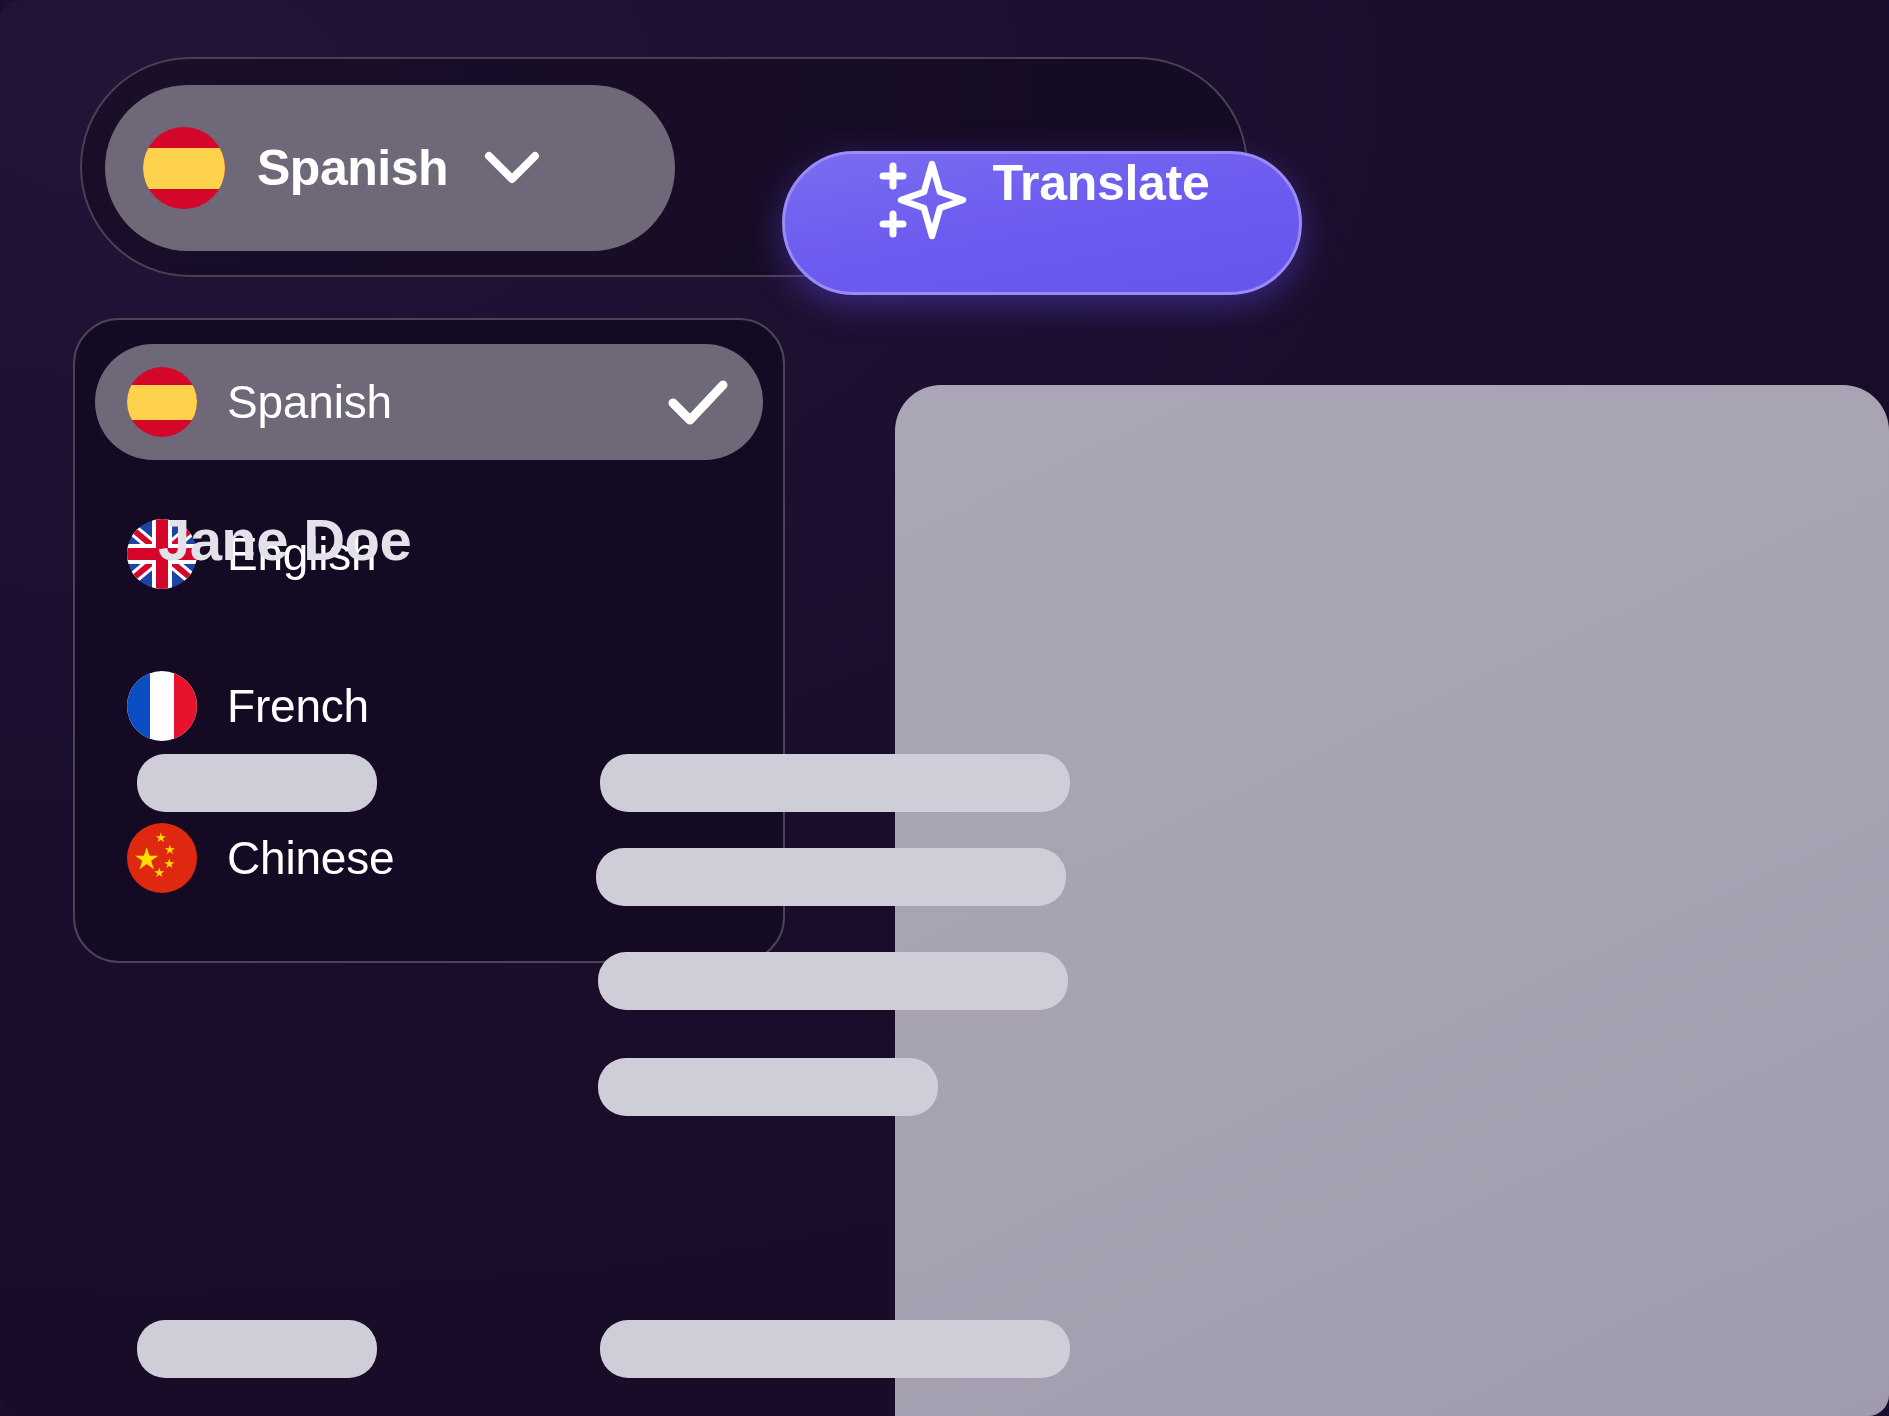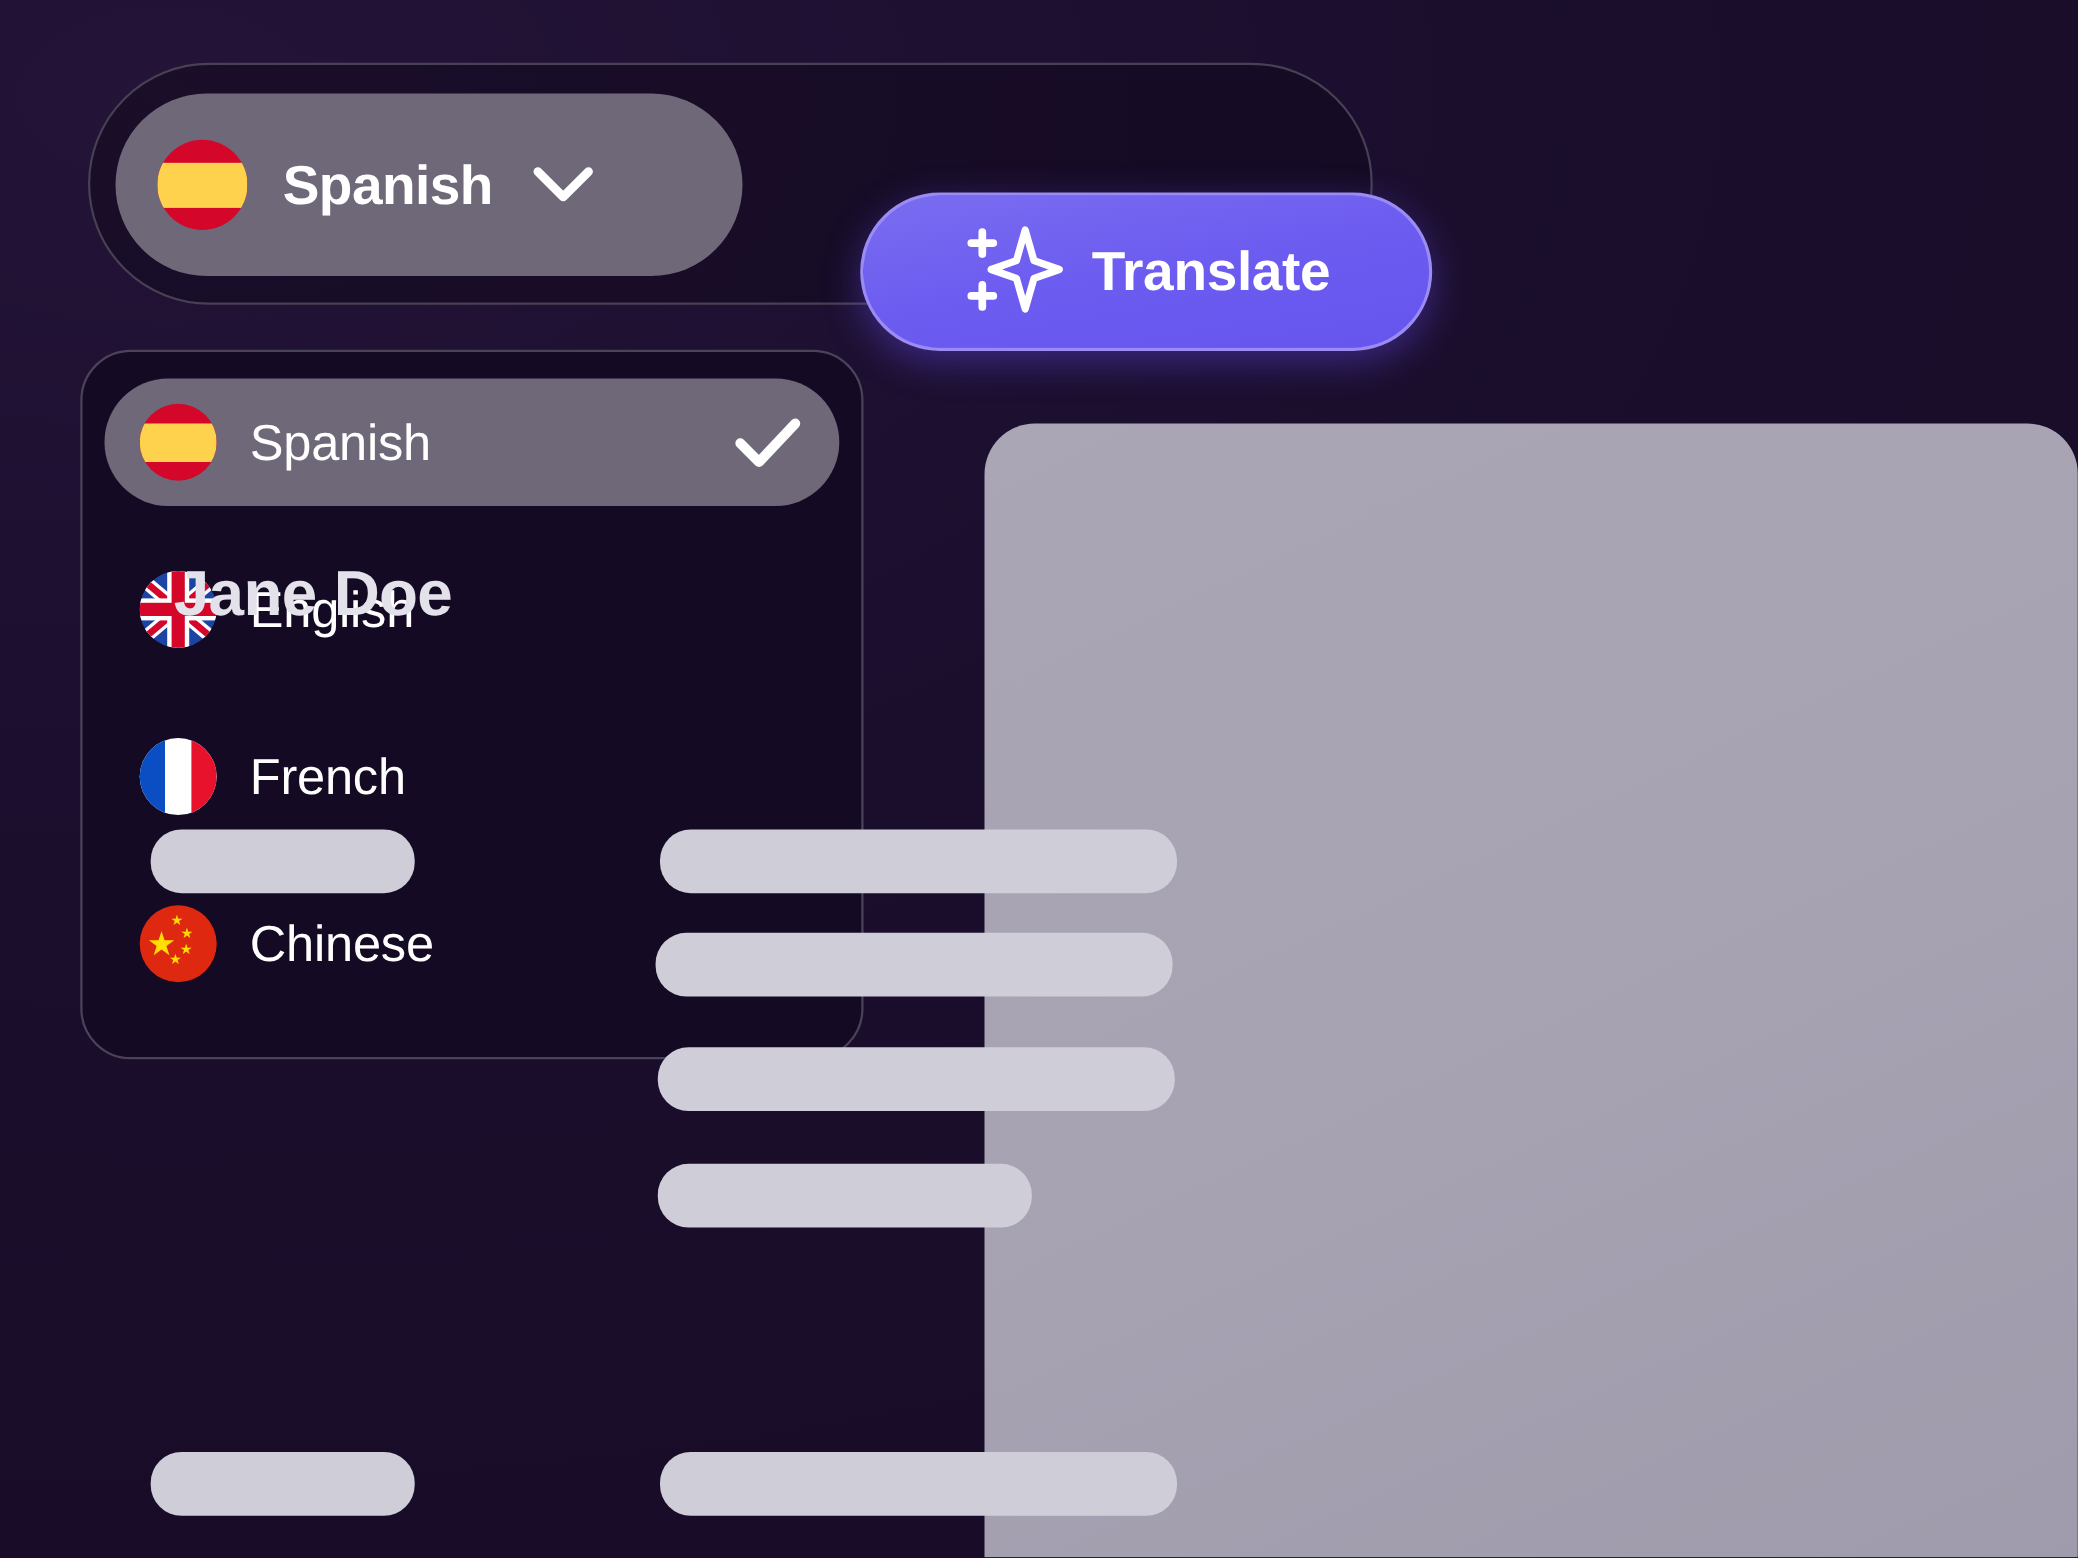--- a/index.html
+++ b/index.html
@@ -17,20 +17,21 @@
     position: relative;
   }
 
   
   .stage {
     position: absolute;
     inset: 0;
     background:
       radial-gradient(115% 90% at 8% 6%, #241438 0%, #1c0f2f 42%, #180c28 100%);
     overflow: hidden;
+    border-radius: 21px;
   }
 
   
   .toolbar-shell {
     position: absolute;
     left: 80px;
     top: 57px;
     width: 1168px;
     height: 220px;
     border: 2px solid #474154;
@@ -66,29 +67,28 @@
   .chevron {
     margin-left: 36px;
     display: flex;
     align-items: center;
   }
 
   
   .translate-btn {
     position: absolute;
     left: 700px;
-    top: 116px;
+    top: 92px;
     width: 520px;
     height: 144px;
     border: 3px solid #9b8cf5;
     border-radius: 72px;
     background: linear-gradient(170deg, #7a6df0 0%, #6d5cf0 48%, #6655ee 100%);
     box-shadow: 0 10px 34px rgba(95, 70, 230, 0.45);
     display: flex;
-    align-items: center;
     justify-content: center;
     gap: 26px;
     cursor: pointer;
   }
 
   .translate-label {
     font-size: 50px;
     font-weight: bold;
     color: #ffffff;
     letter-spacing: -0.3px;

